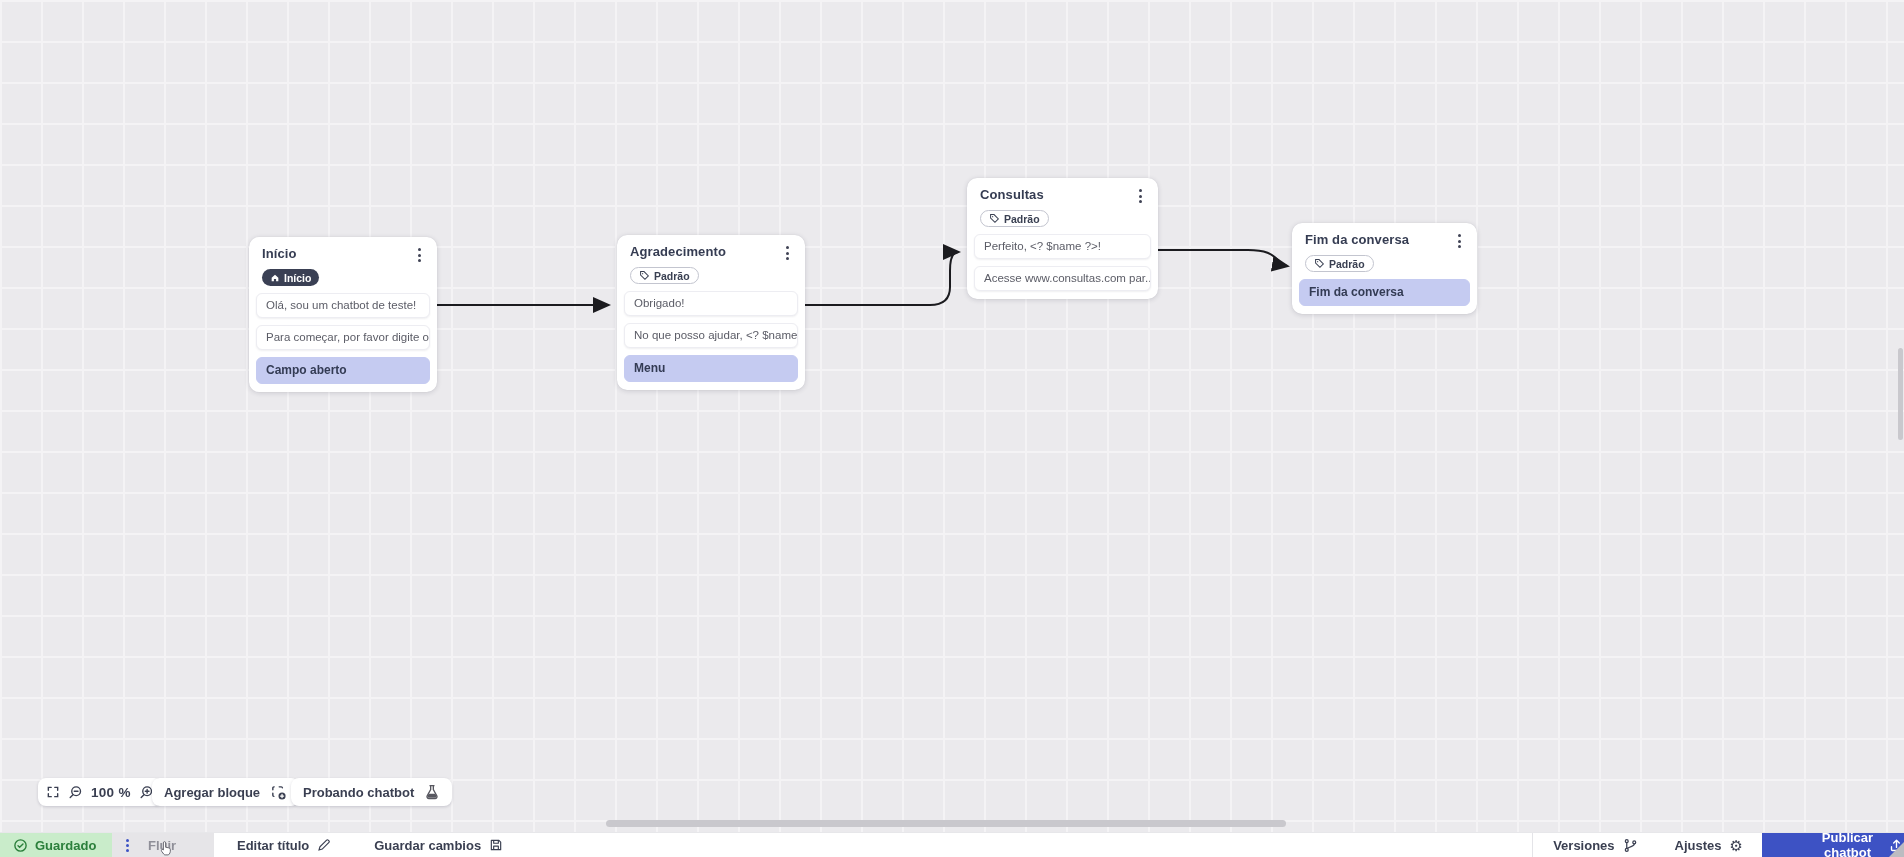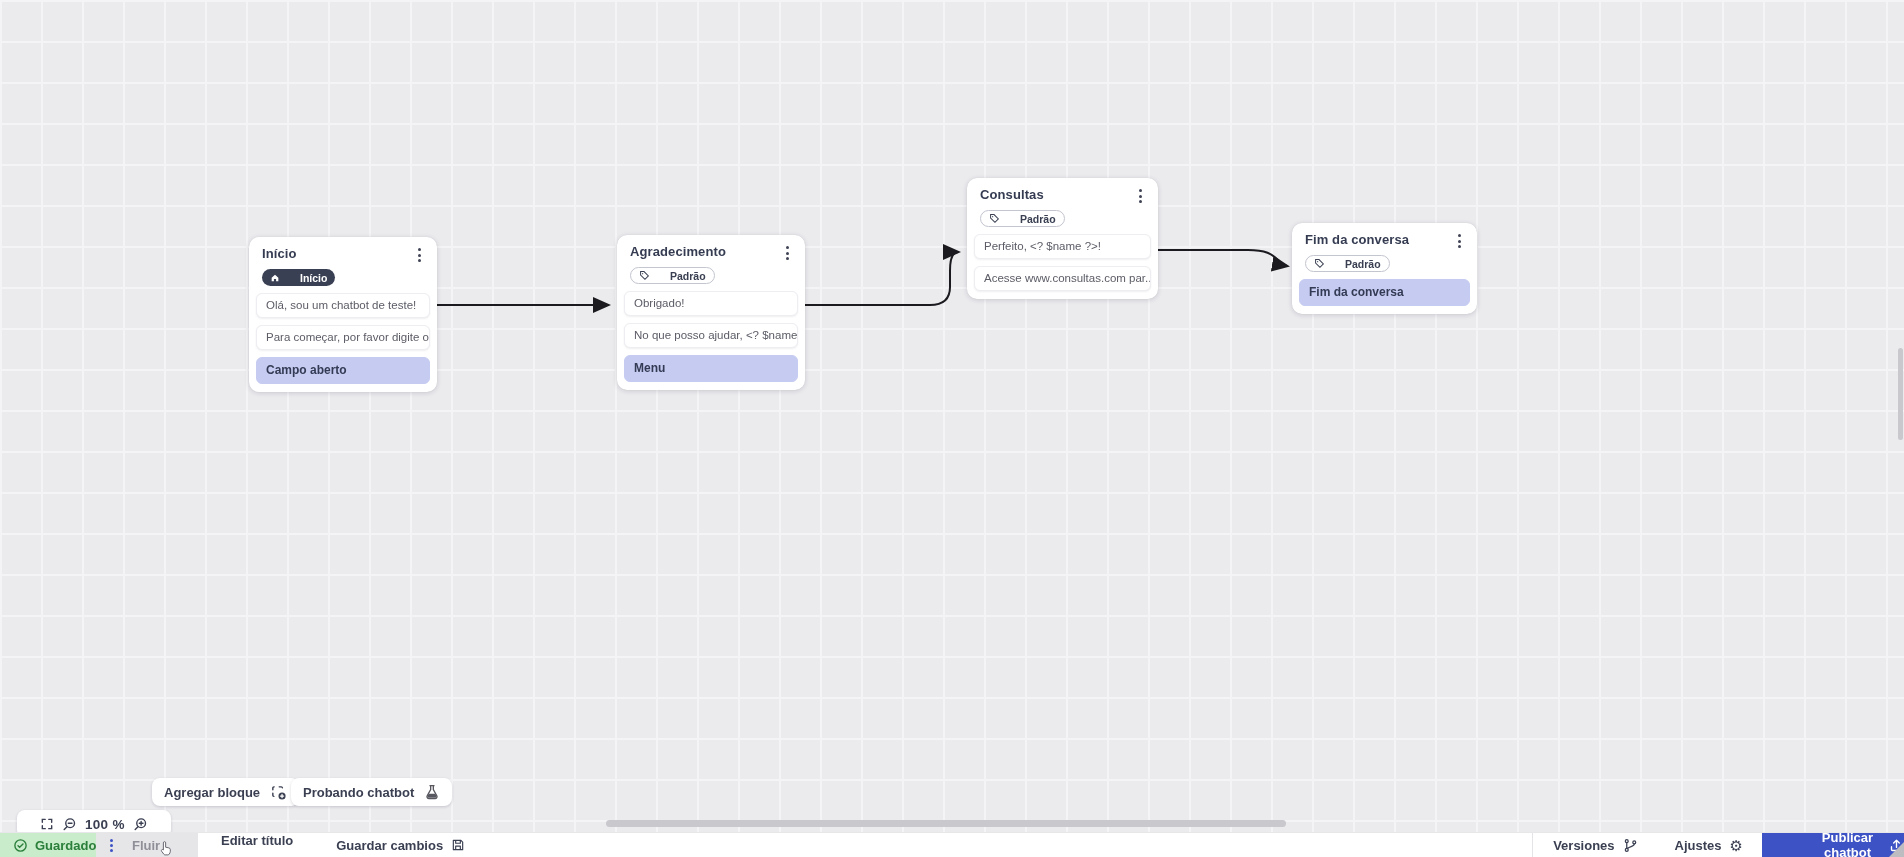--- a/index.html
+++ b/index.html
@@ -35,21 +35,21 @@
   }
   .node-title { font-size: 13px; font-weight: 700; color: #353c52; letter-spacing: .1px; }
   .kebab {
     background: none; border: 0; cursor: pointer;
     display: flex; flex-direction: column; gap: 2.5px; padding: 2px 4px;
   }
   .kebab i { width: 3px; height: 3px; border-radius: 50%; background: #3f4254; display: block; }
 
   .badge-row { padding: 5px 5px 0 6px; display: flex; }
   .badge {
-    display: inline-flex; align-items: center; gap: 20px;
+    display: inline-flex; align-items: center; gap: 4px;
     height: 17px; padding: 0 8px; border-radius: 9px;
     font-size: 10.5px; font-weight: 700; white-space: nowrap;
   }
   .badge.dark { background: #3a4054; color: #fff; }
   .badge.outline { background: #fff; color: #3a4052; border: 1px solid #c3c5cf; }
   .badge svg { flex: 0 0 auto; }
 
   .msg {
     margin-top: 7px;
     background: #fff;
@@ -70,21 +70,21 @@
 
   
   .float-btn {
     position: absolute; top: 778px; height: 28px;
     background: #fff; border-radius: 8px;
     box-shadow: 0 1px 3px rgba(35,35,60,.18);
     display: flex; align-items: center;
     color: #3a3f51; font-size: 13px; font-weight: 700;
     cursor: pointer;
   }
-  .zoombar { left: 17px; padding: 0 23px; gap: 8px; margin-top: 32px; }
+  .zoombar { left: 38px; padding: 0 8px; gap: 8px; }
   .zoombar .zl { font-size: 13.5px; font-weight: 600; letter-spacing: .3px; }
   .zoombar button { background: none; border: 0; display: flex; align-items: center; cursor: pointer; padding: 0; }
   .addblock { left: 152px; padding: 0 12px; gap: 10px; }
   .testbot  { left: 291px; padding: 0 12px; gap: 10px; }
 
   
   .hscroll {
     position: absolute; left: 606px; top: 820px; width: 680px; height: 7px;
     background: #c9c8cd; border-radius: 4px; cursor: pointer;
   }
@@ -94,33 +94,33 @@
   }
 
   
   .statusbar {
     position: absolute; left: 0; bottom: 0; width: 1904px; height: 25px;
     background: #fff; border-top: 1px solid #e7e7ea;
     display: flex; align-items: stretch;
     font-size: 13px; font-weight: 700; color: #3a3f51;
   }
   .sb-saved {
-    width: 96px; background: #c9ecca; color: #2b7f3b;
+    width: 112px; background: #c9ecca; color: #2b7f3b;
     display: flex; align-items: center; gap: 7px; padding-left: 13px;
   }
   .sb-tab {
     width: 102px; background: #e6e5e8;
     display: flex; align-items: center; gap: 19px; padding-left: 14px;
     cursor: pointer;
   }
   .sb-tab .dots { display: flex; flex-direction: column; gap: 2px; }
   .sb-tab .dots i { width: 3px; height: 3px; border-radius: 50%; background: #3d52c4; display: block; }
   .sb-tab .lbl { color: #8f8f98; }
   .sb-item { display: flex; align-items: center; gap: 8px; cursor: pointer; }
-  .sb-edit { margin-left: 23px; flex-direction: column; }
+  .sb-edit { margin-left: 23px; }
   .sb-save { margin-left: 43px; }
   .sb-right { margin-left: auto; display: flex; align-items: stretch; }
   .sb-divider { width: 1px; background: #e4e4e8; margin-right: 20px; }
   .sb-versions { margin-right: 37px; }
   .sb-settings { margin-right: 19px; }
   .gear-glyph { font-size: 15px; line-height: 1; color: #3a3f51; font-weight: 400; }
   .sb-publish {
     width: 142px; background: #3d52c4; color: #fff; border: 0;
     display: flex; align-items: center; justify-content: center; 
     font-size: 13px; font-weight: 700; cursor: pointer;

